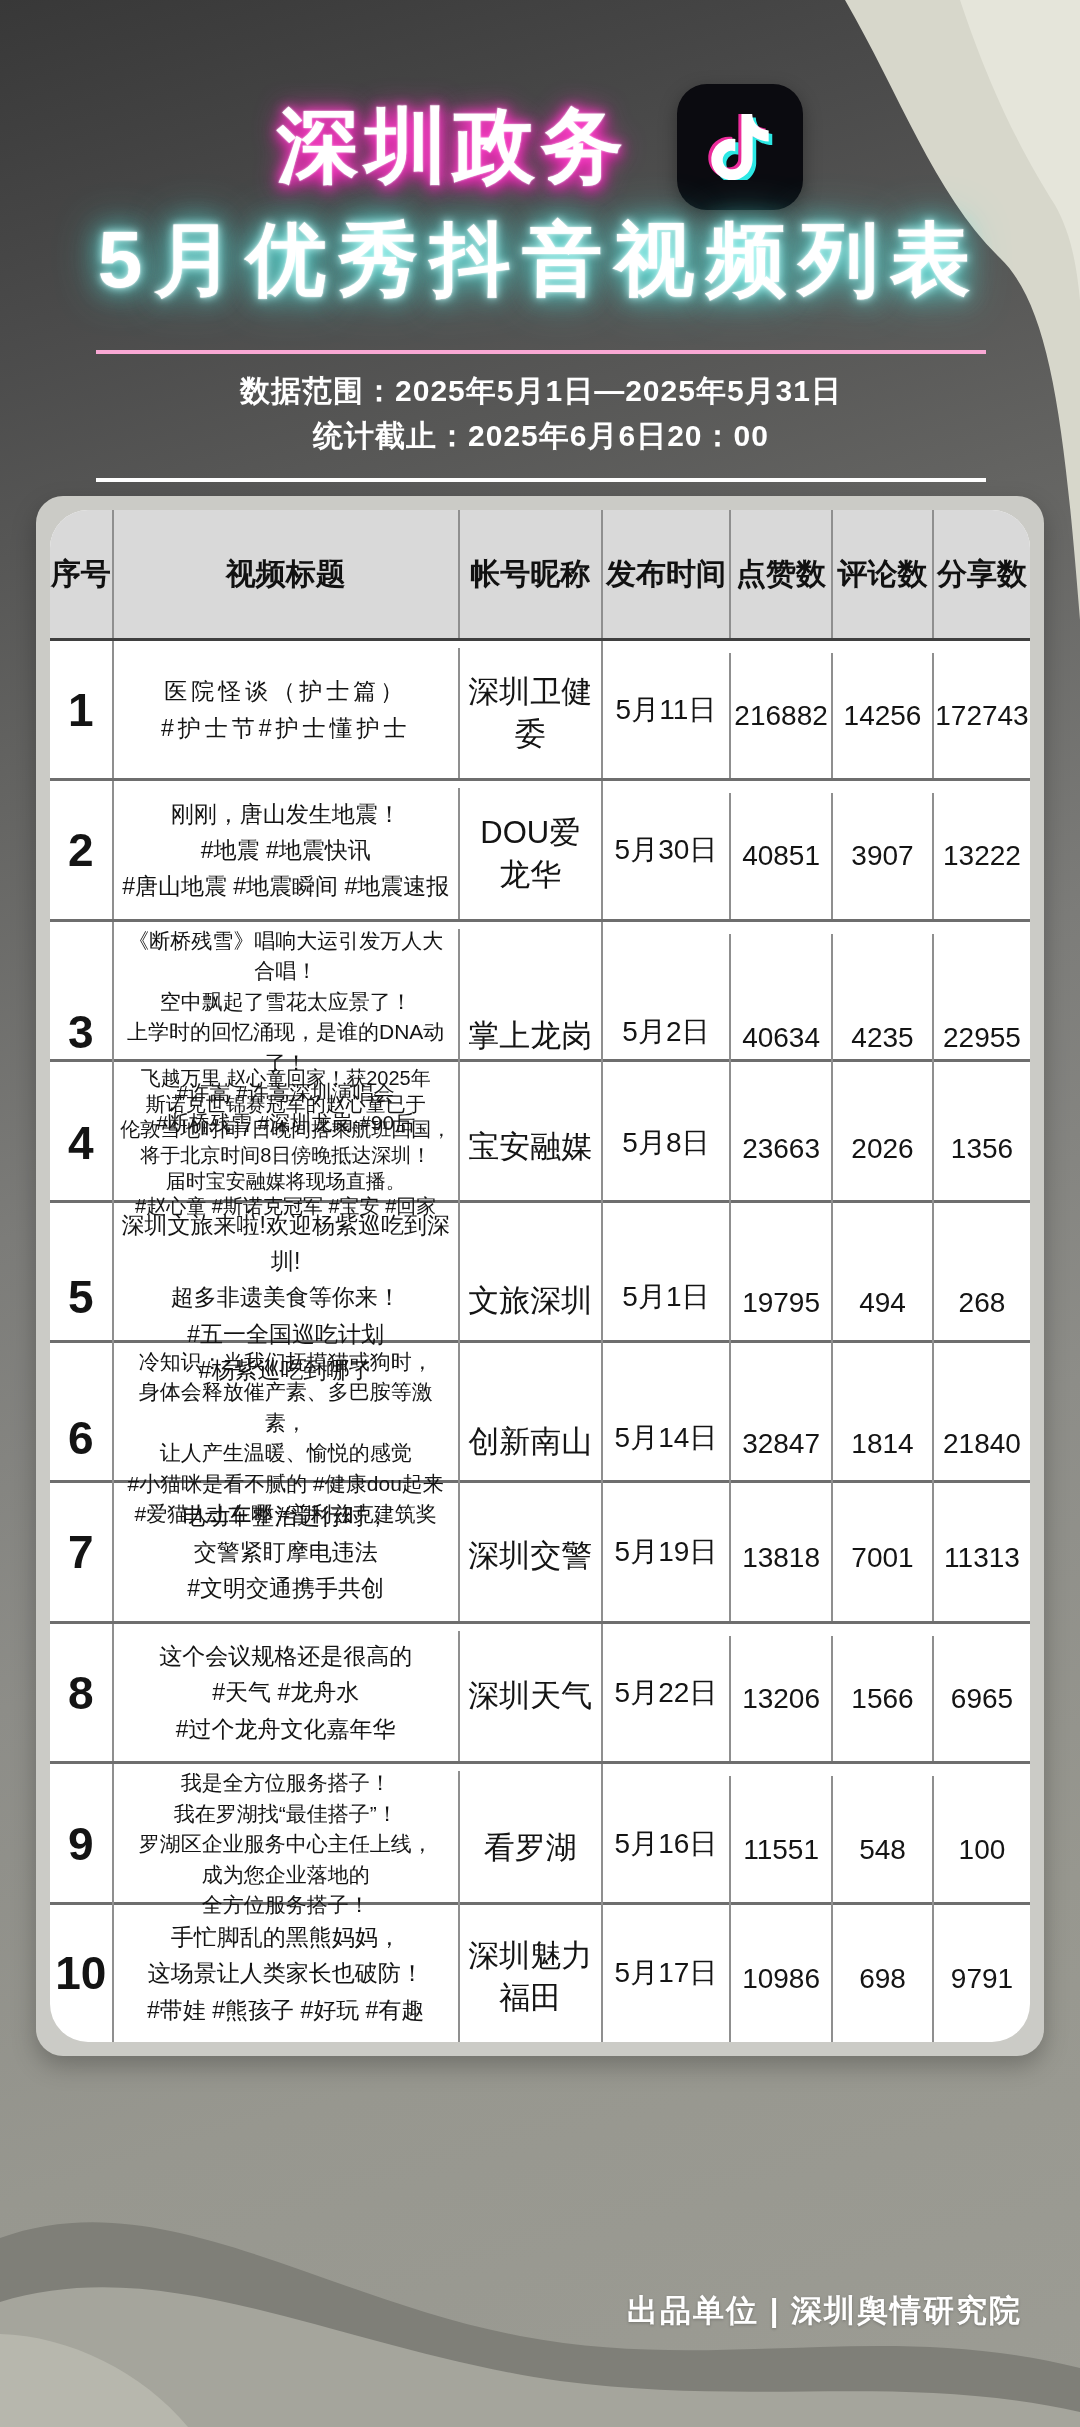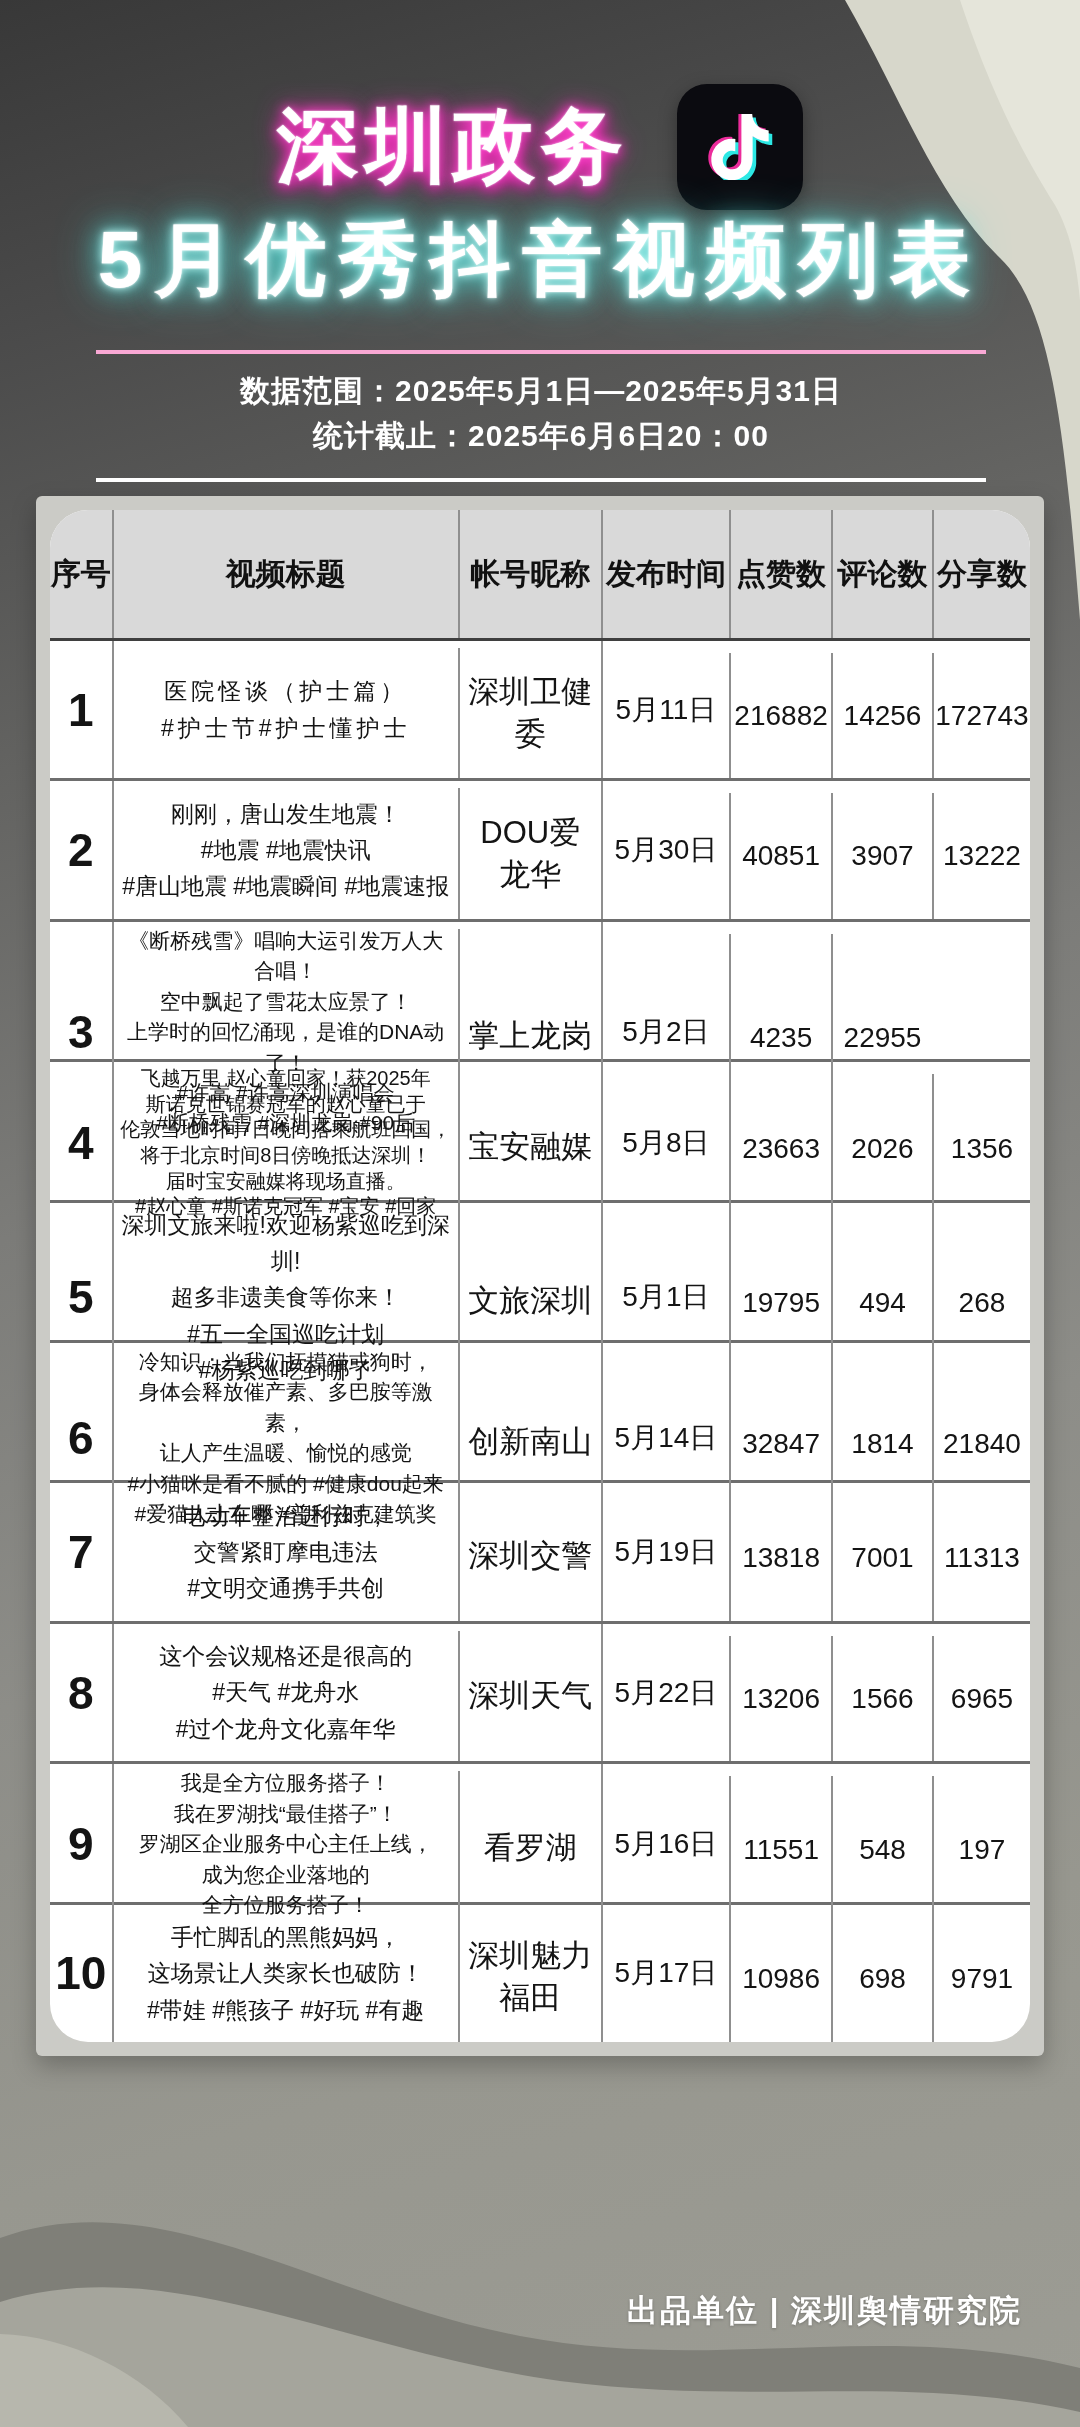--- a/index.html
+++ b/index.html
@@ -31,21 +31,21 @@
   .date-box{
     position:absolute;top:350px;left:96px;right:94px;
     border-top:4px solid #f9a8d4;border-bottom:4px solid #fff;
     padding:13px 0 17px;text-align:center;color:#fff;
   }
   .date-box p{margin:4px 0;font-size:30px;font-weight:700;letter-spacing:1px;}
 
   
   .table-frame{
     position:absolute;top:496px;left:36px;right:36px;height:1560px;
-    background:#cbcbc6;border-radius:6px;padding:14px;box-sizing:border-box;
+    background:#cbcbc6;border-radius:27px;padding:14px;box-sizing:border-box;
     box-shadow:0 10px 24px rgba(0,0,0,.25);
   }
   .table-inner{
     width:100%;height:100%;background:#fff;border-radius:38px;overflow:hidden;
     display:flex;flex-direction:column;
   }
   .thead,.tr{
     display:grid;
     grid-template-columns:6.3% 35.3% 14.6% 13.1% 10.4% 10.3% 10%;
   }
@@ -147,20 +147,21 @@
 
     <div class="tr t-5l">
       <div class="td c-num">3</div>
       <div class="td c-title">《断桥残雪》唱响大运引发万人大合唱！
 空中飘起了雪花太应景了！
 上学时的回忆涌现，是谁的DNA动了！
 #许嵩 #许嵩深圳演唱会
 #断桥残雪 #深圳龙岗 #90后</div>
       <div class="td c-acc">掌上龙岗</div>
       <div class="td c-date">5月2日</div>
+      <div class="td c-like">40634</div>
       <div class="td c-cmt">4235</div>
       <div class="td c-share">22955</div>
     </div>
 
     <div class="tr t-6l">
       <div class="td c-num">4</div>
       <div class="td c-title">飞越万里 赵心童回家！获2025年
 斯诺克世锦赛冠军的赵心童已于
 伦敦当地时间7日晚间搭乘航班回国，
 将于北京时间8日傍晚抵达深圳！
@@ -228,21 +229,21 @@
       <div class="td c-num">9</div>
       <div class="td c-title">我是全方位服务搭子！
 我在罗湖找“最佳搭子”！
 罗湖区企业服务中心主任上线，
 成为您企业落地的
 全方位服务搭子！</div>
       <div class="td c-acc">看罗湖</div>
       <div class="td c-date">5月16日</div>
       <div class="td c-like">11551</div>
       <div class="td c-cmt">548</div>
-      <div class="td c-share">197</div>
+      <div class="td c-share">100</div>
     </div>
 
     <div class="tr">
       <div class="td c-num">10</div>
       <div class="td c-title">手忙脚乱的黑熊妈妈，
 这场景让人类家长也破防！
 #带娃 #熊孩子 #好玩 #有趣</div>
       <div class="td c-acc">深圳魅力福田</div>
       <div class="td c-date">5月17日</div>
       <div class="td c-like">10986</div>

